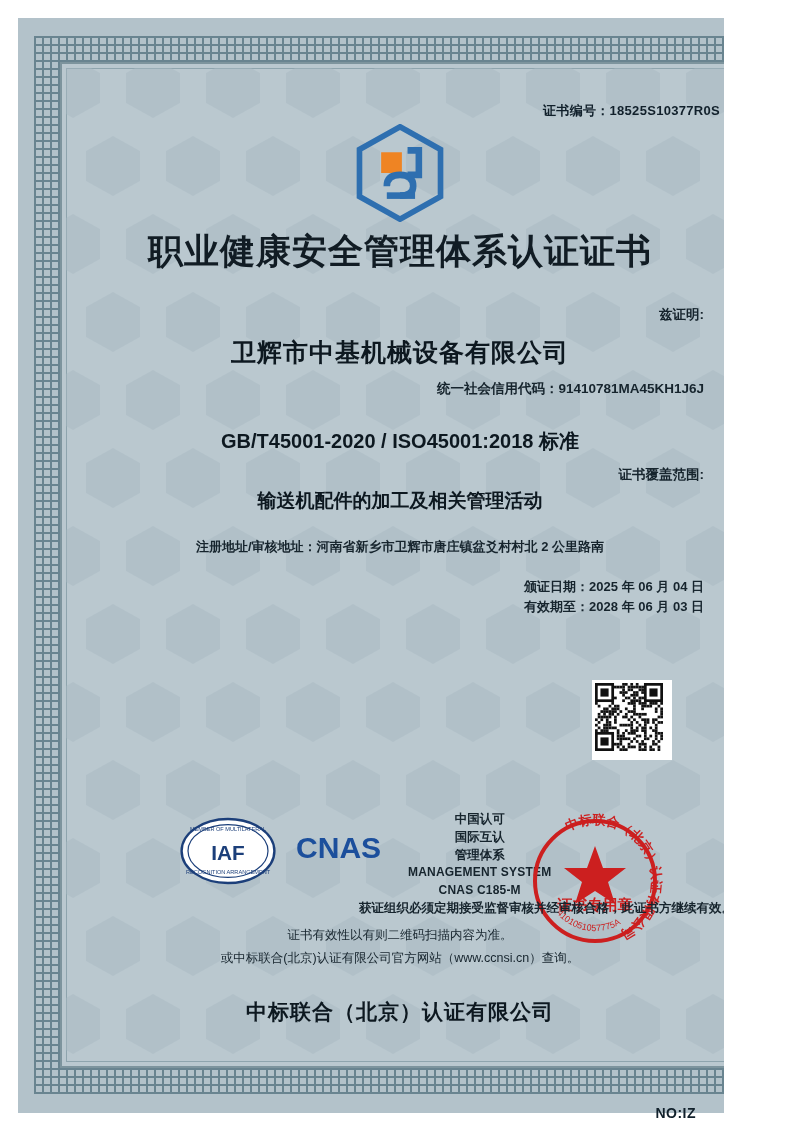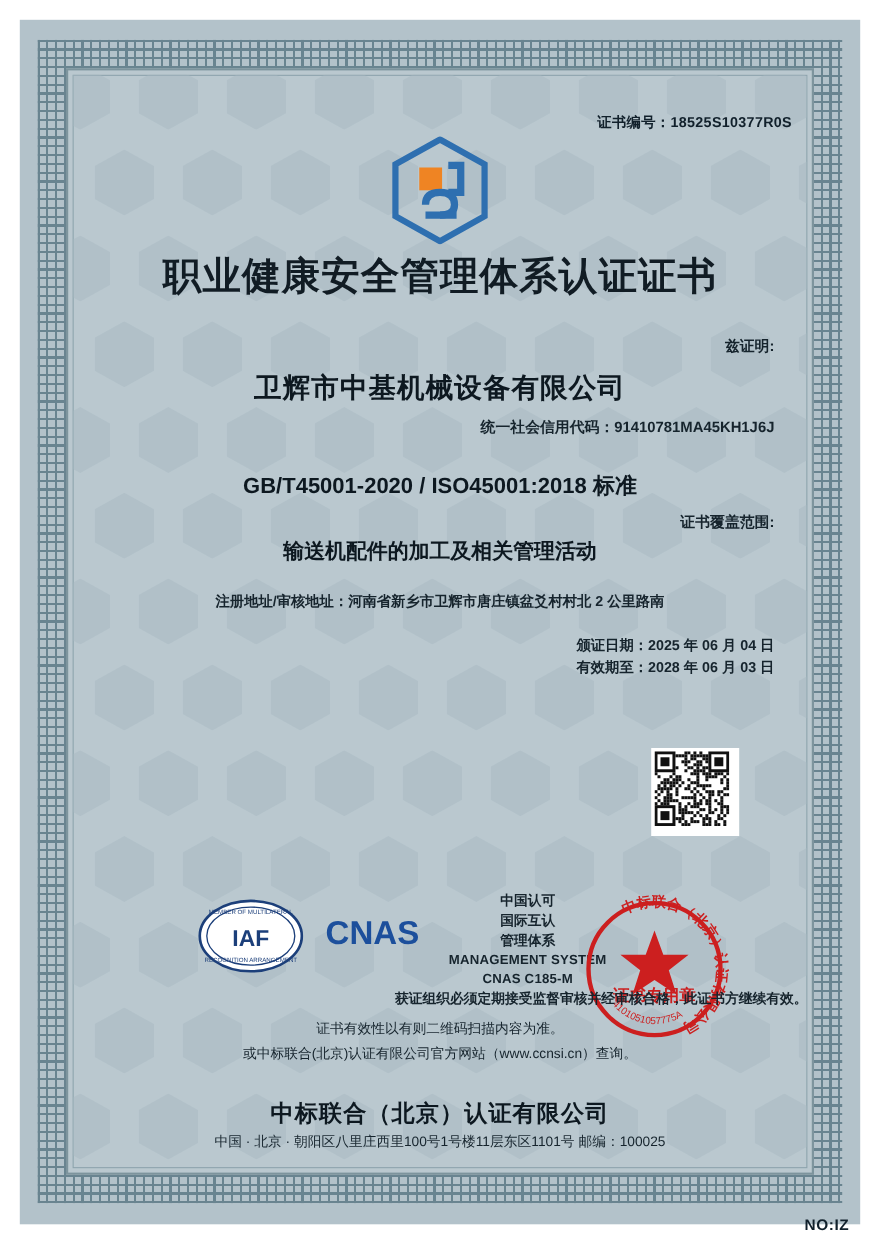--- a/index.html
+++ b/index.html
@@ -5,21 +5,21 @@
   html, body {
     margin: 0;
     padding: 0;
     background: #ffffff;
   }
   body {
     font-family: "Liberation Sans", sans-serif;
   }
   .page {
     position: relative;
-    width: 800px;
+    width: 724px;
     height: 1131px;
     overflow: hidden;
     background: #86efac;
   }
   
   .paper {
     position: absolute;
     left: 0; top: 0; right: 0; bottom: 0;
     background: #ffffff;
   }
@@ -723,17 +723,16 @@
     </div>
 
     <div class="note1">获证组织必须定期接受监督审核并经审核合格，此证书方继续有效。</div>
 
     <div class="notes">
       <div>证书有效性以有则二维码扫描内容为准。</div>
       <div>或中标联合(北京)认证有限公司官方网站（www.ccnsi.cn）查询。</div>
     </div>
 
     <div class="org">中标联合（北京）认证有限公司</div>
-    <div class="org-addr">中国 · 北京 · 朝阳区八里庄西里100号1号楼11层东区1101号  邮编：100025</div>
   </div>
 
   <div class="footer-no">NO:IZ</div>
 </div>
 
 </body></html>

